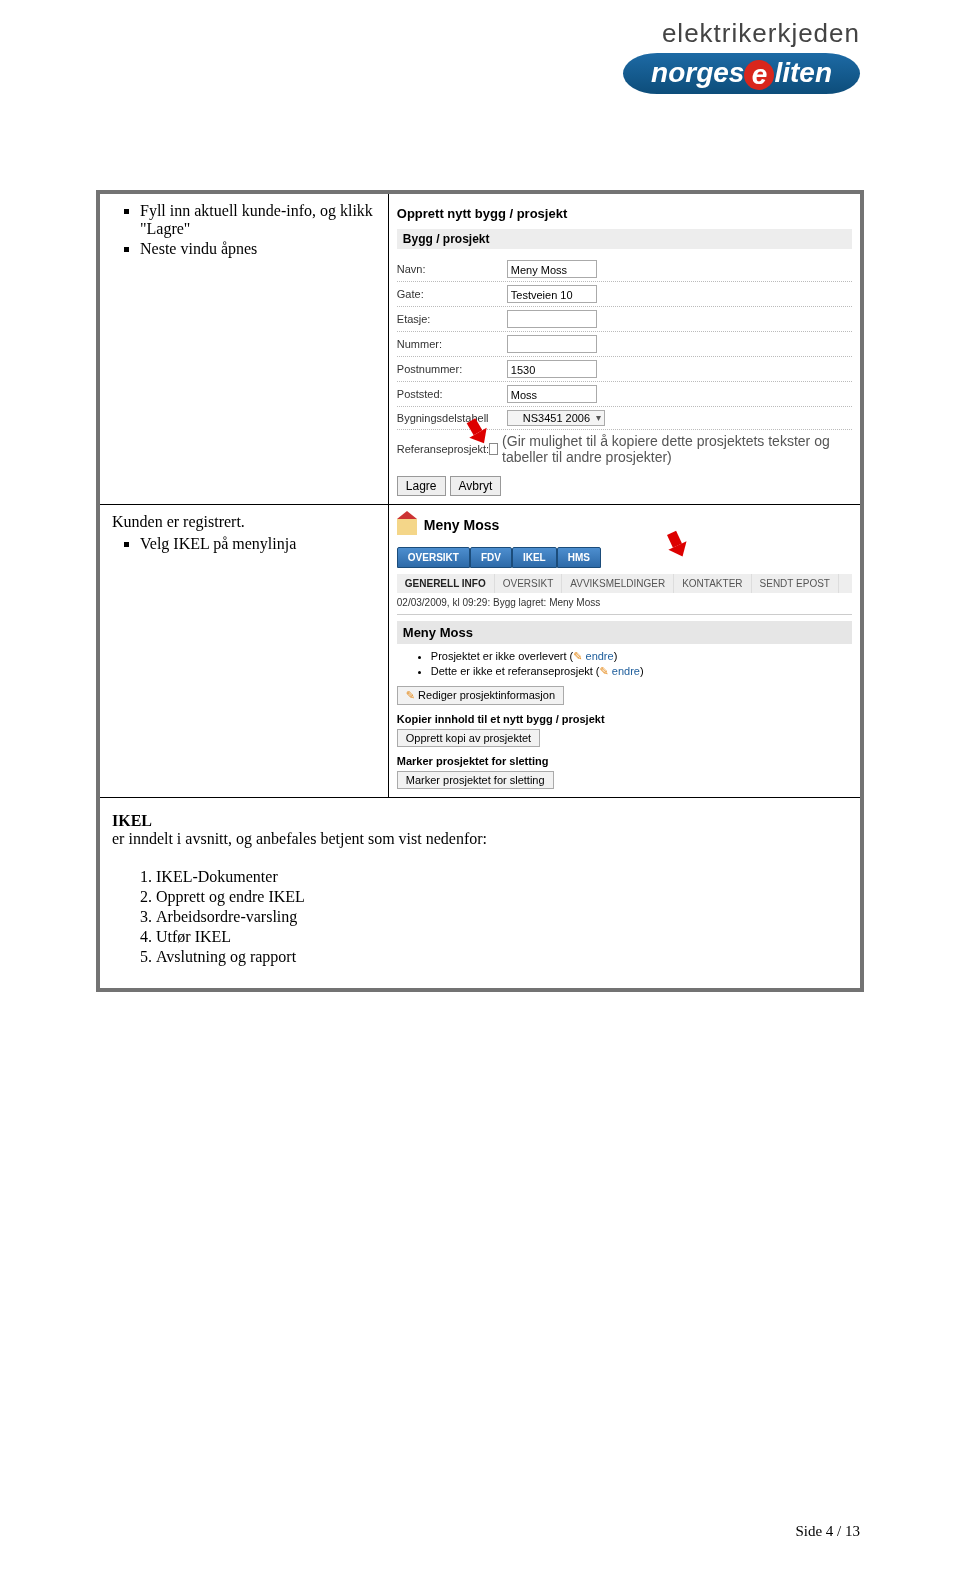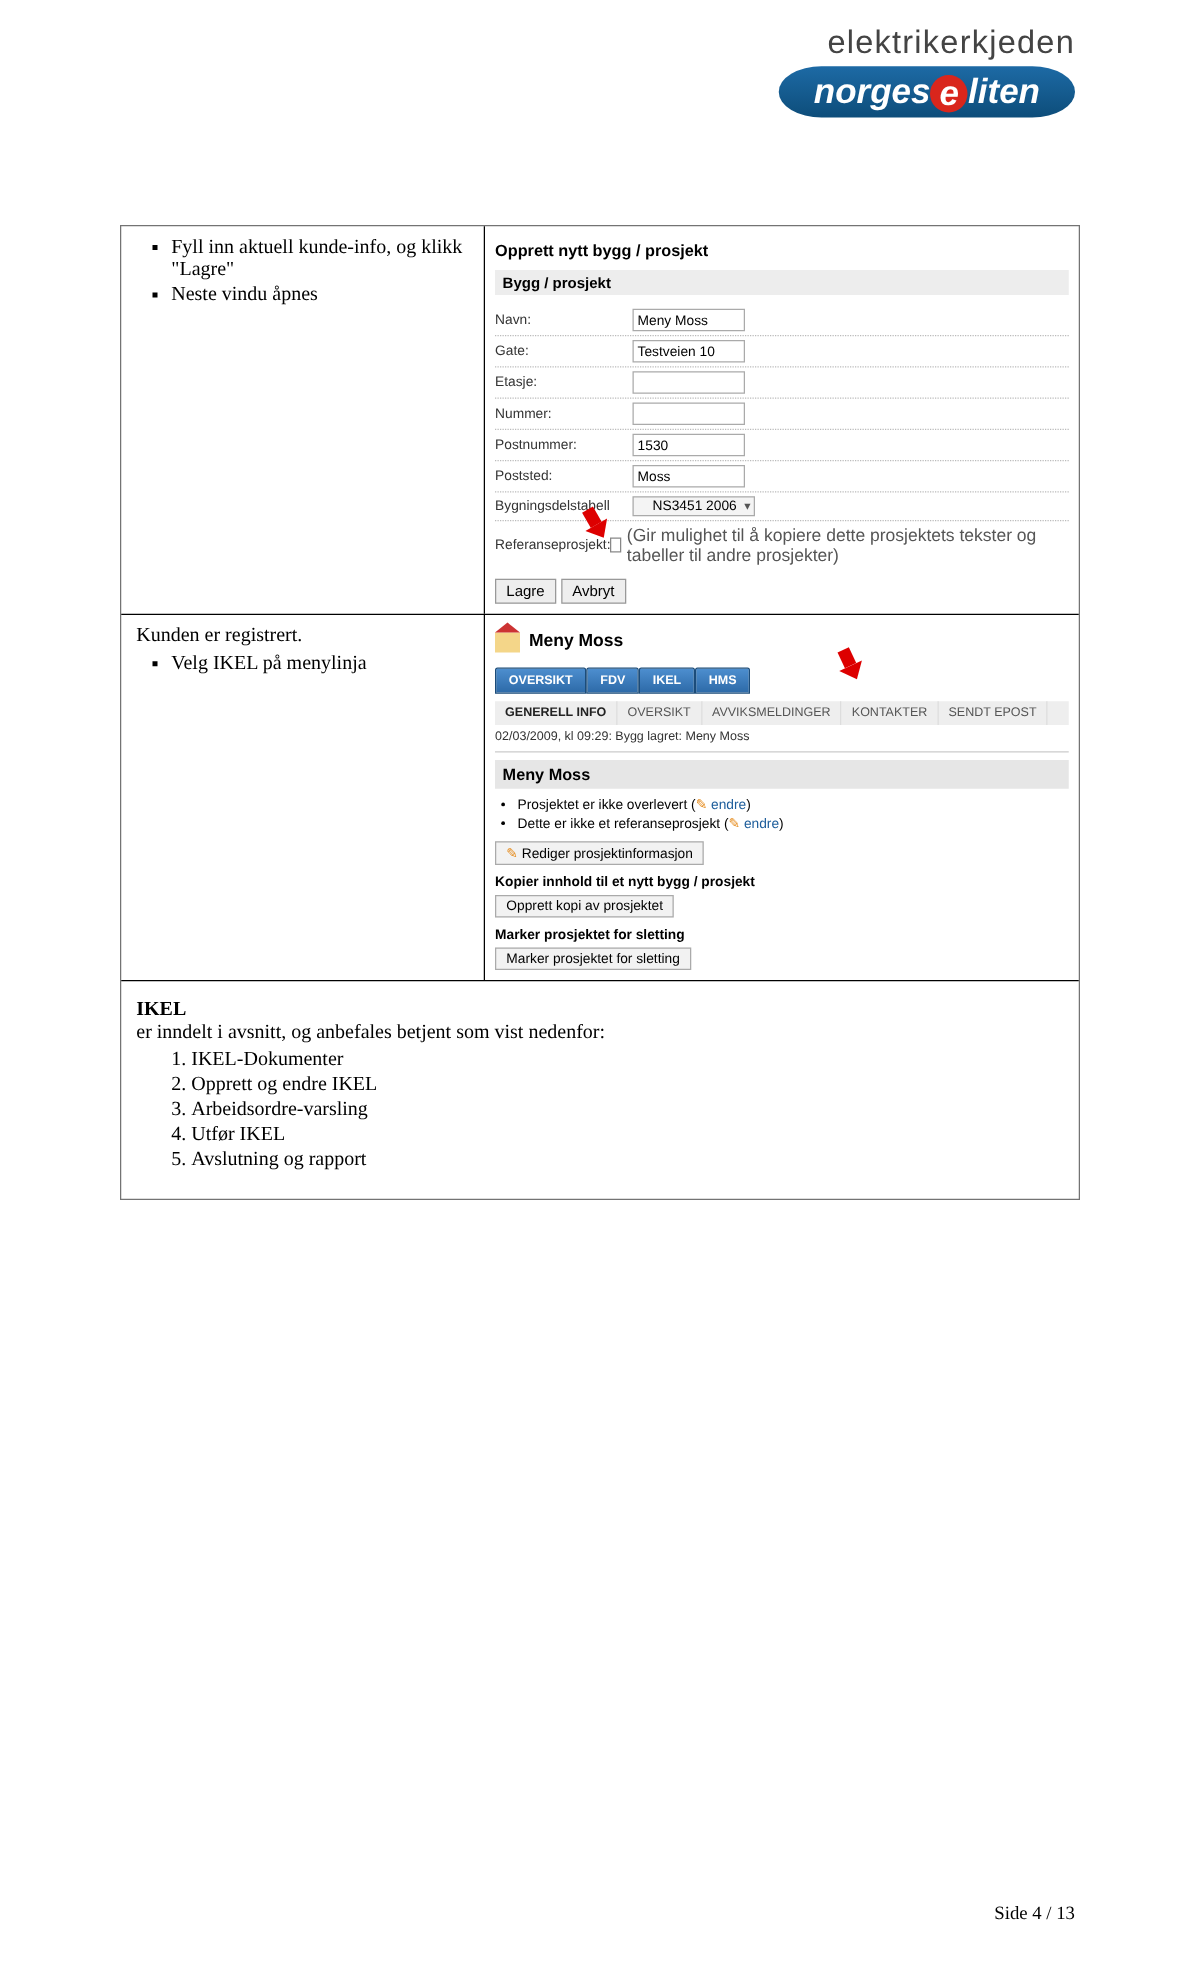--- a/index.html
+++ b/index.html
@@ -46,24 +46,24 @@
     height: 30px;
     line-height: 30px;
     text-align: center;
     font-style: italic;
     font-weight: bold;
     vertical-align: middle;
   }
 
   .outer-table {
     position: absolute;
-    top: 180px;
+    top: 190px;
     left: 96px;
     right: 96px;
-    border: 1px solid #737373;
+    border: 4px solid #737373;
   }
   .row { display: flex; border-bottom: 1px solid #000; }
   .row:last-child { border-bottom: none; }
   .left-cell {
     width: 38%;
     border-right: 1px solid #000;
     padding: 8px 12px 8px 12px;
     font-size: 16px;
   }
   .right-cell {
@@ -72,21 +72,21 @@
     font-family: Verdana, Arial, sans-serif;
     font-size: 11px;
   }
   .full-cell {
     width: 100%;
     padding: 14px 12px 20px 12px;
   }
 
   ul.bl { list-style: square; margin-left: 28px; }
   ul.bl li { margin-bottom: 2px; }
-  ol.nl { list-style: decimal; margin-left: 44px; margin-top: 4px; }
+  ol.nl { list-style: decimal; margin-left: 44px; margin-top: 20px; }
   ol.nl li { margin-bottom: 2px; }
 
   
   .form-title { font-weight: bold; font-size: 13px; margin: 4px 0 8px 0; }
   .section-title { font-weight: bold; font-size: 12px; background: #ededed; padding: 3px 6px; margin-bottom: 8px; }
   .form-row { display: flex; align-items: center; border-bottom: 1px dotted #bbb; padding: 3px 0; }
   .form-label { width: 110px; font-size: 11px; color: #333; }
   .form-input {
     border: 1px solid #aaa;
     padding: 1px 3px;
@@ -151,21 +151,21 @@
     font-size: 10px;
     padding: 4px 8px;
     color: #555;
     border-right: 1px solid #ddd;
     cursor: pointer;
   }
   .subtab.active { color: #222; font-weight: bold; }
   .statusline { font-size: 10px; padding: 4px 0 6px 0; color: #333; border-bottom: 1px solid #ccc; margin-bottom: 6px; }
   .proj-heading { background: #e6e6e6; font-weight: bold; font-size: 13px; padding: 4px 6px; margin: 6px 0; }
   ul.dotlist { list-style: disc; margin-left: 18px; margin-bottom: 8px; }
-  ul.dotlist li { font-size: 11px; margin: 2px 0; }
+  ul.dotlist li { font-size: 11px; margin: 2px 16px; }
   .linkish { color: #1d5d9b; }
   .editicon { color: #e58a1a; }
   .section-label { font-weight: bold; font-size: 11px; margin: 8px 0 4px 0; }
   .soft-btn { border: 1px solid #aaa; background: #f2f2f2; padding: 2px 8px; font-size: 11px; display: inline-block; cursor: pointer; font-family: Verdana, Arial, sans-serif; }
   .house-icon {
     display: inline-block;
     width: 20px; height: 16px;
     background: #f4d689;
     position: relative;
     vertical-align: middle;

